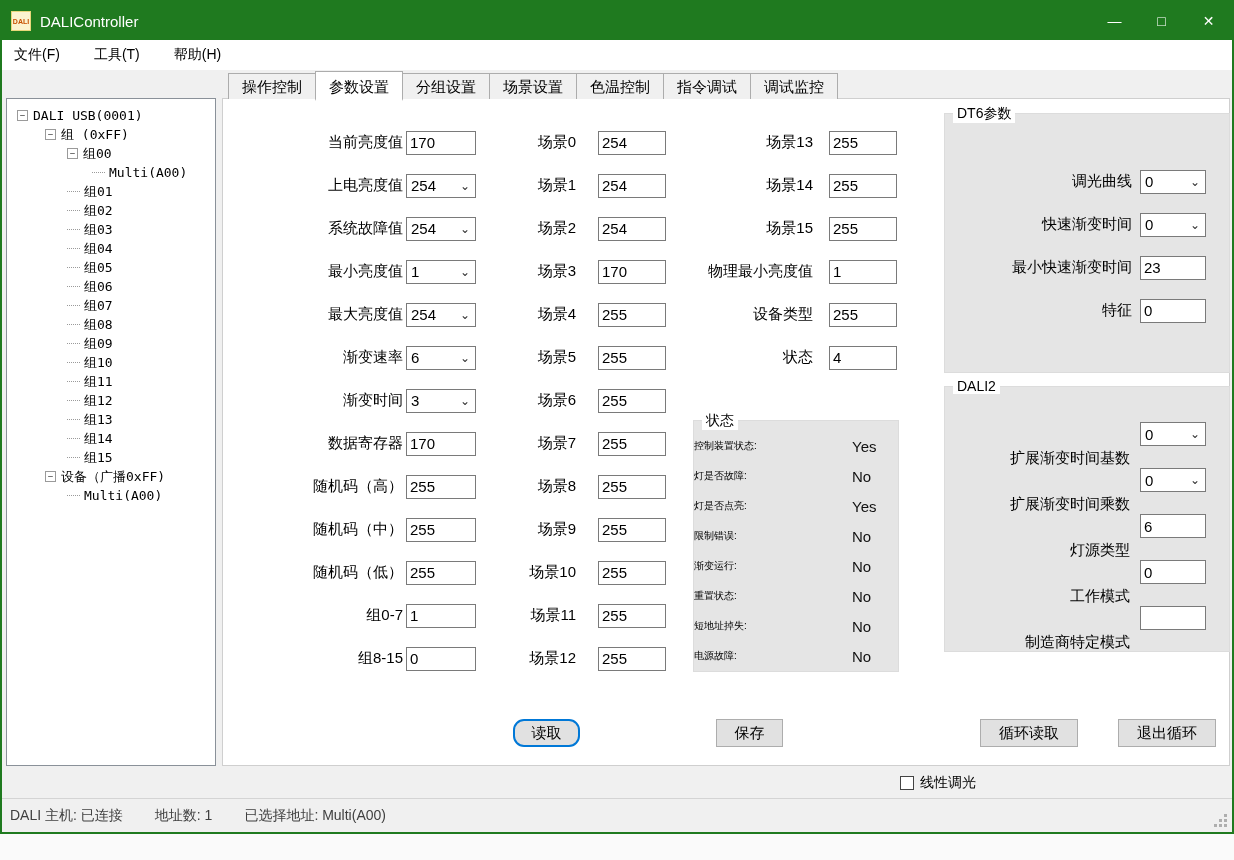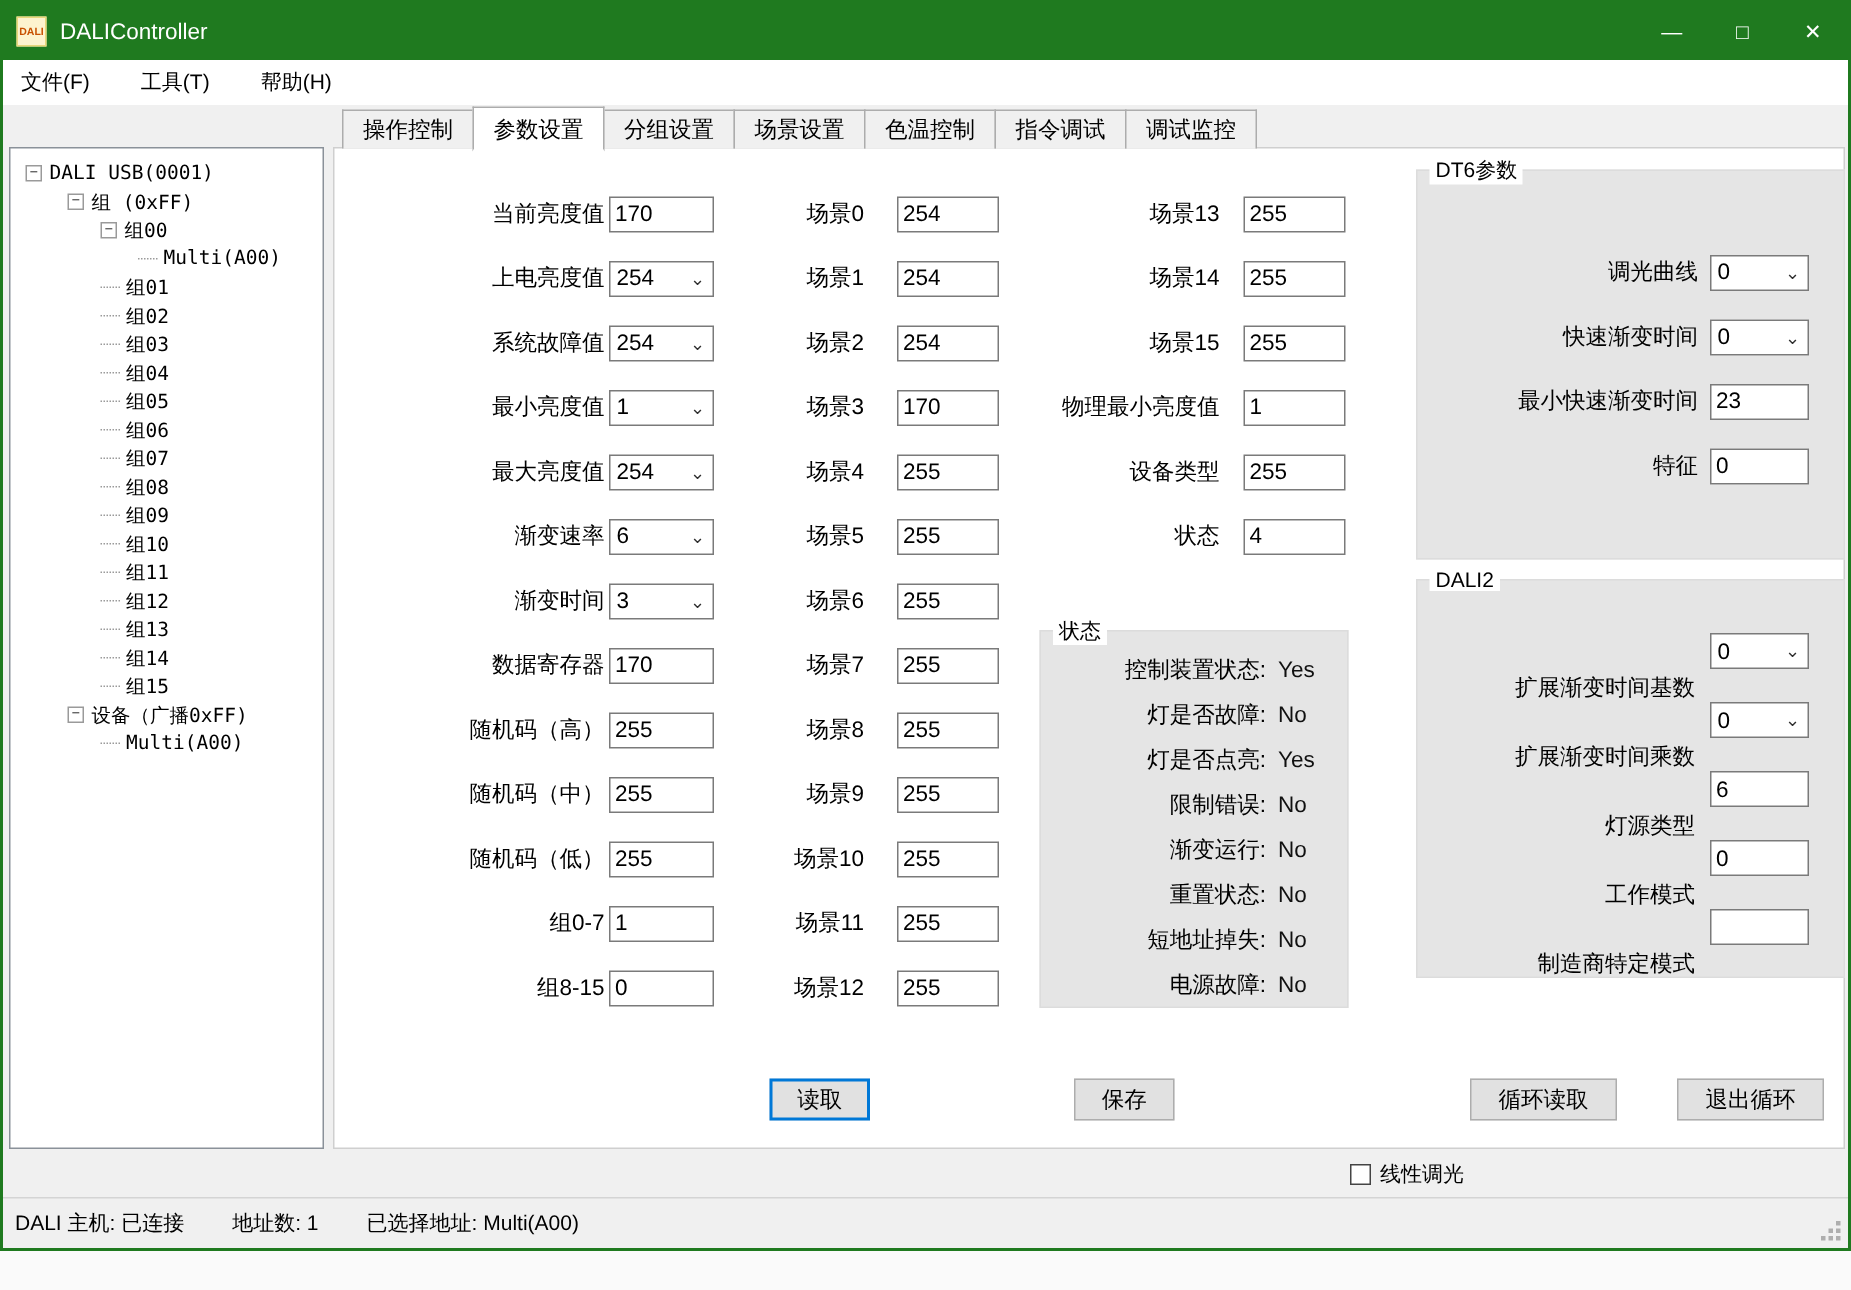--- a/index.html
+++ b/index.html
@@ -40,44 +40,44 @@
   #col2 .tbox{width:68px;}
   #col3{left:470px;top:22px;width:204px;}
   #col3 .flabel{width:120px;margin-right:16px;}
   #col3 .tbox{width:68px;}
   
   .groupbox{position:absolute;border:1px solid #dcdcdc;background:#e5e5e5;box-sizing:border-box;}
   .gtitle{position:absolute;top:-9px;left:8px;background:#fff;padding:0 4px;font-size:14px;color:#000;}
   #status-group{left:470px;top:321px;width:206px;height:252px;}
   #status-group .inner{padding-top:10px;}
   .srow{height:30px;display:flex;align-items:center;}
-  .slabel{width:150px;text-align:right;font-size:15px;color:#000;}
+  .slabel{width:150px;text-align:left;font-size:10px;color:#000;}
   .svalue{margin-left:8px;font-size:15px;color:#111;}
   #dt6-group{left:721px;top:14px;width:286px;height:260px;}
   #dt6-group .inner{padding:46px 23px 0 12px;}
   #dt6-group .frow .flabel{flex:1;margin-right:8px;}
   #dt6-group .tbox,#dt6-group .combo{width:66px;}
   #dali2-group{left:721px;top:287px;width:286px;height:266px;}
   #dali2-group .inner{padding:24px 23px 0 12px;}
   #dali2-group .frow{height:46px;}
   #dali2-group .frow .flabel{flex:1;margin-right:10px;margin-top:48px;}
   #dali2-group .tbox,#dali2-group .combo{width:66px;}
   
   .btn{position:absolute;height:28px;background:#e1e1e1;border:1px solid #adadad;font-size:15px;display:flex;align-items:center;justify-content:center;box-sizing:border-box;color:#000;}
   .btn.focused{border:2px solid #0078d7;}
-  #btn-read{left:290px;top:620px;width:67px;}
+  #btn-read{left:290px;top:620px;width:67px;border-radius:11px;}
   #btn-save{left:493px;top:620px;width:67px;}
   #btn-loop{left:757px;top:620px;width:98px;}
   #btn-exit{left:895px;top:620px;width:98px;}
   
   .bottom-strip{position:absolute;left:0;top:764px;width:100%;height:32px;background:#f0f0f0;}
   .checkbox-row{position:absolute;left:898px;top:772px;display:flex;align-items:center;font-size:14px;color:#000;}
   .cbox{width:14px;height:14px;border:1px solid #444;background:#fff;margin-right:6px;box-sizing:border-box;flex:none;}
   
-  .statusbar{position:absolute;left:0;top:796px;width:100%;height:34px;background:#f0f0f0;border-top:1px solid #d4d4d4;display:flex;align-items:center;font-size:14px;color:#000000;box-sizing:border-box;}
+  .statusbar{position:absolute;left:0;top:796px;width:100%;height:34px;background:#f0f0f0;border-top:1px solid #d4d4d4;display:flex;align-items:center;font-size:14px;color:#404040;box-sizing:border-box;}
   .sseg{margin-left:32px;}
   .sseg:first-child{margin-left:8px;}
   .grip{position:absolute;right:4px;bottom:4px;width:14px;height:14px;}
   .grip i{position:absolute;left:0;top:0;width:3px;height:3px;background:transparent;box-shadow:10px 0 #aeaeae,5px 5px #aeaeae,10px 5px #aeaeae,0 10px #aeaeae,5px 10px #aeaeae,10px 10px #aeaeae;}
 </style>
 </head>
 <body>
 
 <div class="window">
 

